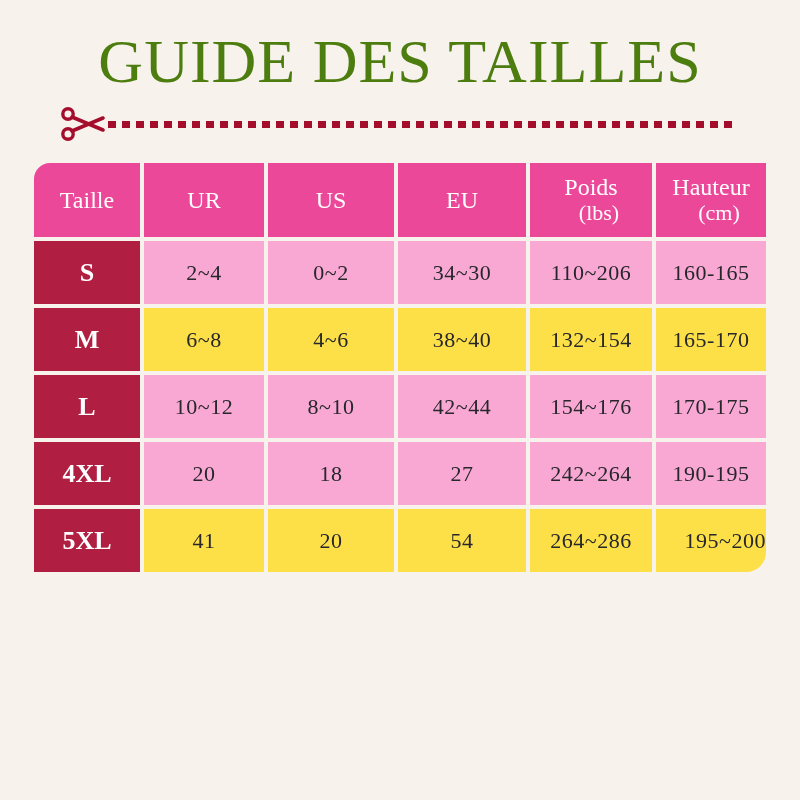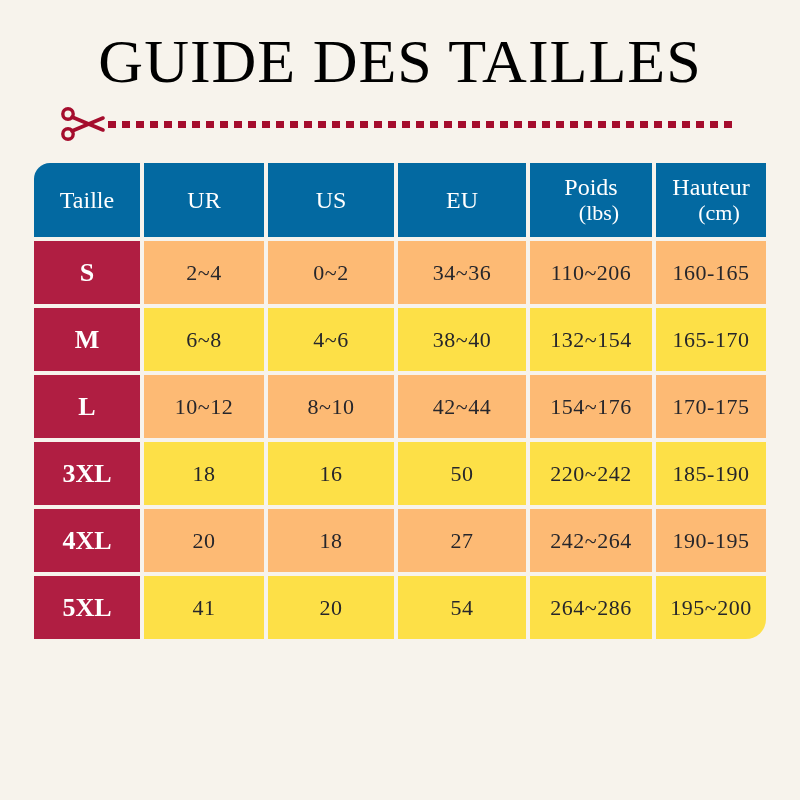--- a/index.html
+++ b/index.html
@@ -10,21 +10,21 @@
     overflow: hidden;
   }
   .page { width: 800px; height: 800px; }
 
   .title {
     margin: 26px 0 0 0;
     text-align: center;
     font-size: 62px;
     font-weight: 500;
     letter-spacing: 1px;
-    color: #000000;
+    color: #4d7c0f;
     font-family: "Liberation Serif", serif;
   }
 
   .divider {
     display: flex;
     align-items: center;
     margin: 6px 66px 0 60px;
     height: 42px;
   }
   .scissors { width: 46px; height: 38px; flex: 0 0 auto; }
@@ -40,46 +40,46 @@
     border-spacing: 4px;
     table-layout: fixed;
     margin: 14px auto 0 auto;
   }
   .size-table th, .size-table td {
     text-align: center;
     vertical-align: middle;
     padding: 0;
   }
   .size-table th {
-    background: #0369a1;
+    background: #ec4899;
     color: #ffffff;
     font-weight: normal;
     font-size: 24px;
     height: 74px;
     line-height: 1.12;
   }
   .size-table th .sub { font-size: 22px; padding-left: 16px; }
   .size-table th.corner-tl { border-top-left-radius: 16px; }
 
   .size-table td {
     height: 63px;
     font-size: 22px;
     letter-spacing: 0.5px;
     color: #26262b;
-    background: #fdba74;
+    background: #f9a8d4;
   }
   .size-table td.label {
     background: #b01e42;
     color: #ffffff;
     font-weight: bold;
     font-size: 26px;
     letter-spacing: 0;
   }
   .size-table tr.alt td:not(.label) { background: #fde047; }
-  .size-table tbody tr:last-child td:last-child { border-bottom-right-radius: 20px; }
+  .size-table tbody tr:last-child td:last-child { border-bottom-right-radius: 20px; text-align: right; }
 </style>
 </head>
 <body>
 
 <div class="page">
 
   <h1 class="title">GUIDE DES TAILLES</h1>
 
   <div class="divider">
     <svg class="scissors" viewBox="0 0 46 38">
@@ -114,47 +114,39 @@
           <div>Hauteur</div>
           <div class="sub">(cm)</div>
         </th>
       </tr>
     </thead>
     <tbody>
       <tr>
         <td class="label">S</td>
         <td>2~4</td>
         <td>0~2</td>
-        <td>34~36</td>
+        <td>34~30</td>
         <td>110~206</td>
         <td>160-165</td>
       </tr>
       <tr class="alt">
         <td class="label">M</td>
         <td>6~8</td>
         <td>4~6</td>
         <td>38~40</td>
         <td>132~154</td>
         <td>165-170</td>
       </tr>
       <tr>
         <td class="label">L</td>
         <td>10~12</td>
         <td>8~10</td>
         <td>42~44</td>
         <td>154~176</td>
         <td>170-175</td>
-      </tr>
-      <tr class="alt">
-        <td class="label">3XL</td>
-        <td>18</td>
-        <td>16</td>
-        <td>50</td>
-        <td>220~242</td>
-        <td>185-190</td>
       </tr>
       <tr>
         <td class="label">4XL</td>
         <td>20</td>
         <td>18</td>
         <td>27</td>
         <td>242~264</td>
         <td>190-195</td>
       </tr>
       <tr class="alt">

